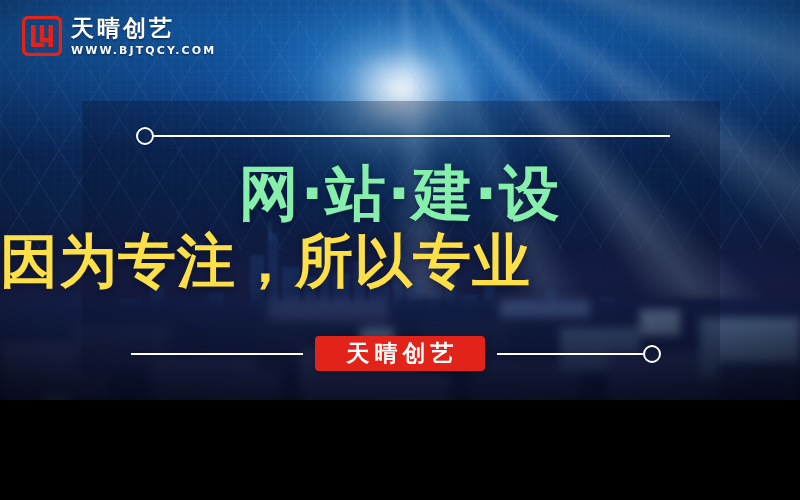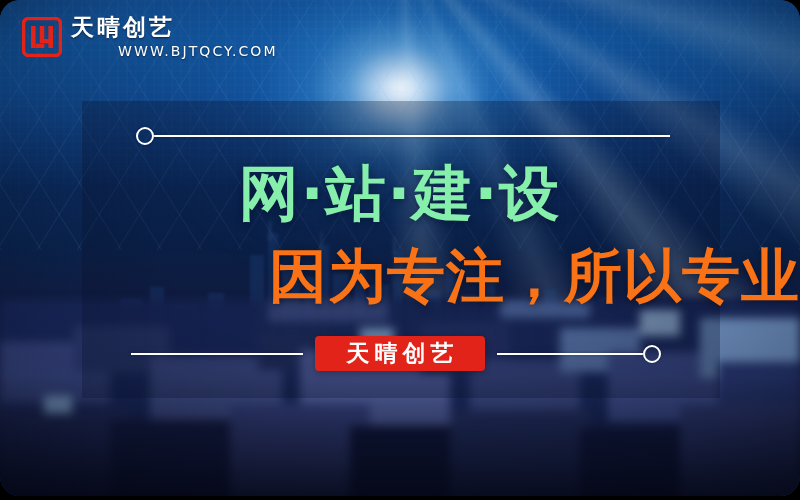--- a/index.html
+++ b/index.html
@@ -3,26 +3,25 @@
 <meta charset="utf-8">
 <style>
   html, body {
     margin: 0;
     padding: 0;
     background: #000;
   }
   #banner {
     position: relative;
     width: 800px;
-    height: 496px;
+    height: 400px;
     overflow: hidden;
     font-family: "DejaVu Sans", "Liberation Sans", sans-serif;
     background: #0b1430;
     user-select: none;
-    border-radius: 20px;
   }
 
   
   .bg-base {
     position: absolute;
     inset: 0;
     background:
       linear-gradient(to bottom,
         #1663b8 0%,
         #1463b5 8%,
@@ -192,26 +191,25 @@
   }
   .logo-cn {
     color: #ffffff;
     font-size: 23px;
     font-weight: bold;
     letter-spacing: 3px;
     text-shadow: 0 1px 2px rgba(0,0,0,0.5);
   }
   .logo-url {
     color: #ffffff;
-    font-size: 14px;
-    font-weight: normal;
+    font-size: 11px;
+    font-weight: bold;
     letter-spacing: 2.1px;
     margin-top: 5px;
     text-shadow: 0 1px 2px rgba(0,0,0,0.5);
-    margin-left: 47px;
   }
 
   
   .rule {
     position: absolute;
     height: 2px;
     background: #ffffff;
     box-shadow: 0 0 3px rgba(0,0,0,0.35);
   }
   .rule-top { left: 154px; top: 135px; width: 516px; }
@@ -239,24 +237,24 @@
     color: #86efac;
     font-size: 60px;
     font-weight: bold;
     letter-spacing: 2px;
     line-height: 1;
     text-shadow: 0 2px 8px rgba(2,10,35,0.55);
   }
   .headline-sub {
     position: absolute;
     left: 0;
-    top: 247px;
-    width: 800px;
-    text-align: right;
-    color: #f97316;
+    top: 232px;
+    width: 800px;
+    text-align: left;
+    color: #fde047;
     font-size: 58px;
     font-weight: bold;
     letter-spacing: 1px;
     line-height: 1;
     text-shadow: 0 2px 7px rgba(0,0,0,0.35);
   }
 
   
   .badge {
     position: absolute;

